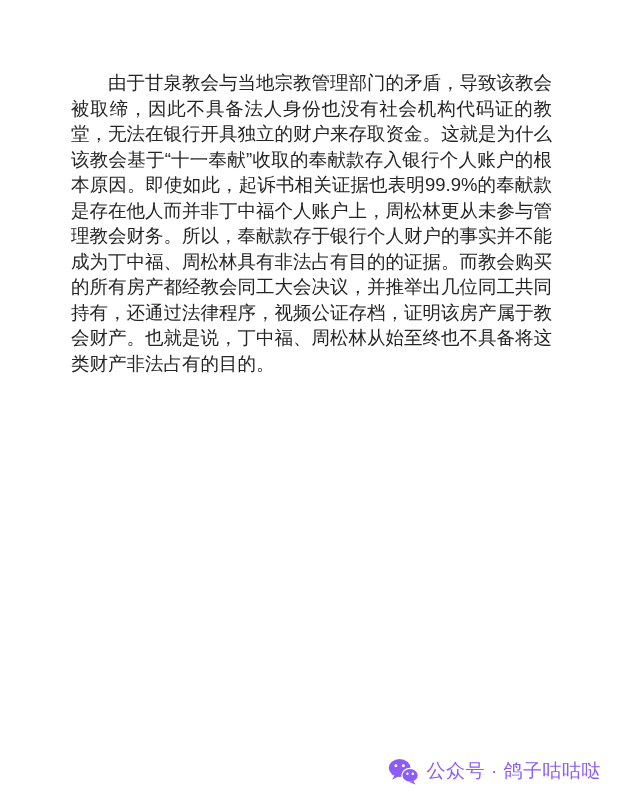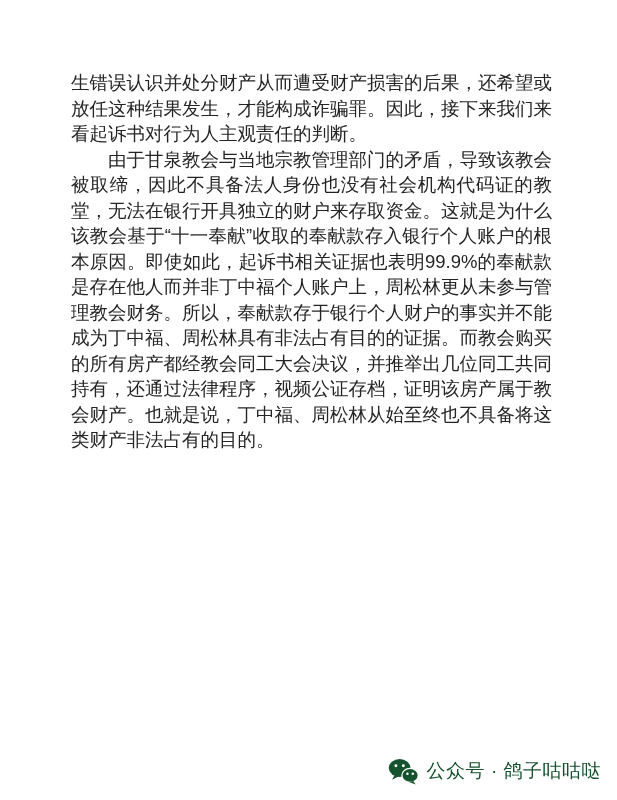--- a/index.html
+++ b/index.html
@@ -35,21 +35,21 @@
   .para.no-indent {
     text-indent: 0;
   }
   .watermark {
     position: absolute;
     top: 757px;
     right: 16px;
     display: flex;
     align-items: center;
     gap: 8px;
-    color: #14532d;
+    color: #8b5cf6;
     font-size: 19px;
     letter-spacing: 0.5px;
     line-height: 28px;
   }
   .wm-icon {
     display: inline-flex;
     width: 31px;
     height: 27px;
   }
   .wm-icon svg {
@@ -57,21 +57,20 @@
     width: 31px;
     height: 27px;
   }
 </style>
 </head>
 <body>
 
 <main class="page">
 
   <article class="doc">
-    <p class="para no-indent">生错误认识并处分财产从而遭受财产损害的后果，还希望或放任这种结果发生，才能构成诈骗罪。因此，接下来我们来看起诉书对行为人主观责任的判断。</p>
     <p class="para">由于甘泉教会与当地宗教管理部门的矛盾，导致该教会被取缔，因此不具备法人身份也没有社会机构代码证的教堂，无法在银行开具独立的财户来存取资金。这就是为什么该教会基于“十一奉献”收取的奉献款存入银行个人账户的根本原因。即使如此，起诉书相关证据也表明99.9%的奉献款是存在他人而并非丁中福个人账户上，周松林更从未参与管理教会财务。所以，奉献款存于银行个人财户的事实并不能成为丁中福、周松林具有非法占有目的的证据。而教会购买的所有房产都经教会同工大会决议，并推举出几位同工共同持有，还通过法律程序，视频公证存档，证明该房产属于教会财产。也就是说，丁中福、周松林从始至终也不具备将这类财产非法占有的目的。</p>
   </article>
 
   <footer class="watermark">
     <span class="wm-icon">
       <svg viewBox="0 0 40 34" xmlns="http://www.w3.org/2000/svg" aria-hidden="true">
         <g fill="currentColor">
           <ellipse cx="15" cy="12.5" rx="14" ry="11.5"></ellipse>
           <path d="M9 21 L5.2 27.5 L14 23.2 Z"></path>
         </g>

